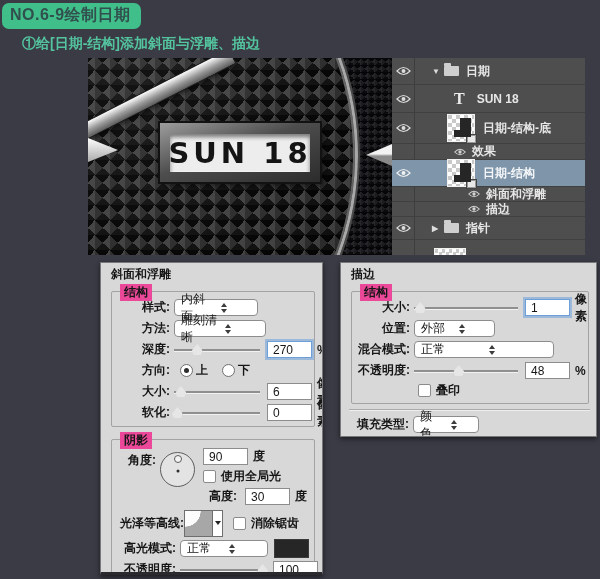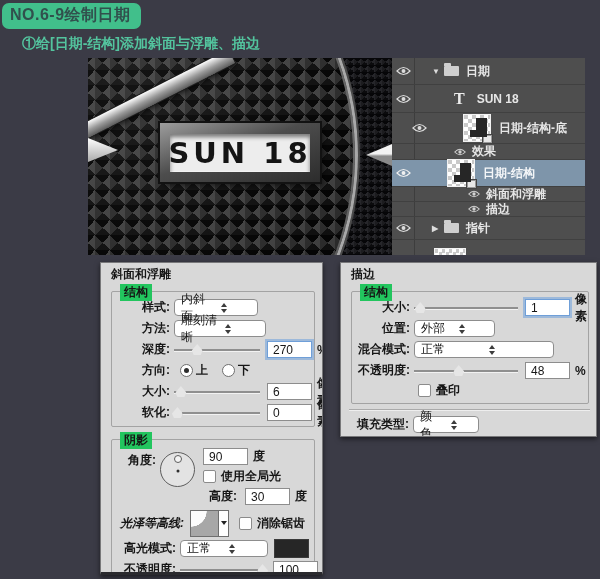--- a/index.html
+++ b/index.html
@@ -56,21 +56,21 @@
   .sliver{position:absolute;left:42px;bottom:0;width:30px;height:6px;border:1px solid #f2f2f2;border-bottom:none;
         background:repeating-conic-gradient(#fff 0 25%,#c9c9c9 0 50%);background-size:7px 7px;}
 
   
   .panel{position:absolute;background:#d8d8d8;border:1px solid #78787a;box-shadow:0 2px 5px rgba(0,0,0,.55);
         box-sizing:border-box;font-size:12px;color:#161616;overflow:hidden;}
   .panel-bevel{left:100px;top:262px;width:223px;height:313px;border-bottom:3px solid #2a2a2e;}
   .panel-stroke{left:340px;top:262px;width:257px;height:175px;}
   .ptitle{font-weight:bold;padding:3px 0 1px 10px;}
   .group{border:1px solid #a3a3a3;border-radius:2px;margin:0 7px 5px 10px;padding:1px 5px 4px 0;position:relative;}
-  .group .legend{position:absolute;top:-8px;left:8px;background:#22c55e;padding:0 4px;font-weight:bold;}
+  .group .legend{position:absolute;top:-8px;left:8px;background:#ec4899;padding:0 4px;font-weight:bold;}
   .row{display:flex;align-items:center;height:19px;margin-top:2px;}
   .lbl{font-weight:bold;text-align:right;flex:none;}
   .w58{width:58px;margin-right:4px;} .w64{width:64px;margin-right:4px;}
   .dd{display:inline-flex;align-items:center;background:#fff;border:1px solid #8d8d8d;border-radius:4px;
       height:17px;padding:0 4px 0 6px;box-sizing:border-box;}
   .dd span{flex:1;}
   .updn{display:inline-flex;flex-direction:column;gap:2px;margin-left:7px;}
   .updn i{width:0;height:0;border-left:3px solid transparent;border-right:3px solid transparent;display:block;}
   .updn .up{border-bottom:4px solid #3c3c3c;}
   .updn .dn{border-top:4px solid #3c3c3c;}
@@ -144,21 +144,21 @@
         <svg width="15" height="10" viewBox="0 0 16 10">
             <path d="M1 5 Q8 -2.5 15 5 Q8 12.5 1 5 Z" fill="none" stroke="#dcdcdc" stroke-width="1.2"></path>
             <circle cx="8" cy="5" r="2.1" fill="#dcdcdc"></circle>
           </svg>
       </span>
       <span style="width:40px;"></span>
       <span class="t-icon">T</span>
       <span>SUN 18</span>
     </div>
 
-    <div class="lrow" style="height:31px;padding-left:16px;">
+    <div class="lrow" style="height:31px;">
       <span class="eyecell">
         <svg width="15" height="10" viewBox="0 0 16 10">
             <path d="M1 5 Q8 -2.5 15 5 Q8 12.5 1 5 Z" fill="none" stroke="#dcdcdc" stroke-width="1.2"></path>
             <circle cx="8" cy="5" r="2.1" fill="#dcdcdc"></circle>
           </svg>
       </span>
       <span style="width:33px;"></span>
       <span class="thumb">
           <span class="maskb"></span>
         </span>
@@ -314,21 +314,21 @@
           </span>
           <span style="display:flex;align-items:center;">
             <span class="lbl" style="width:34px;margin-right:8px;">高度:</span>
             <span class="num">30</span>
             <span class="unit">度</span>
           </span>
         </span>
       </div>
 
       <div class="row" style="height:28px;margin-top:4px;">
-        <span class="lbl" style="width:72px;margin-right:6px;font-style:italic;">光泽等高线:</span>
+        <span class="lbl" style="width:72px;">光泽等高线:</span>
         <span class="contour"></span>
         <span class="contour-arrow">
             <i></i>
           </span>
         <span class="cb"></span>
         <span style="font-weight:bold;">消除锯齿</span>
       </div>
 
       <div class="row">
         <span class="lbl w64">高光模式:</span>

